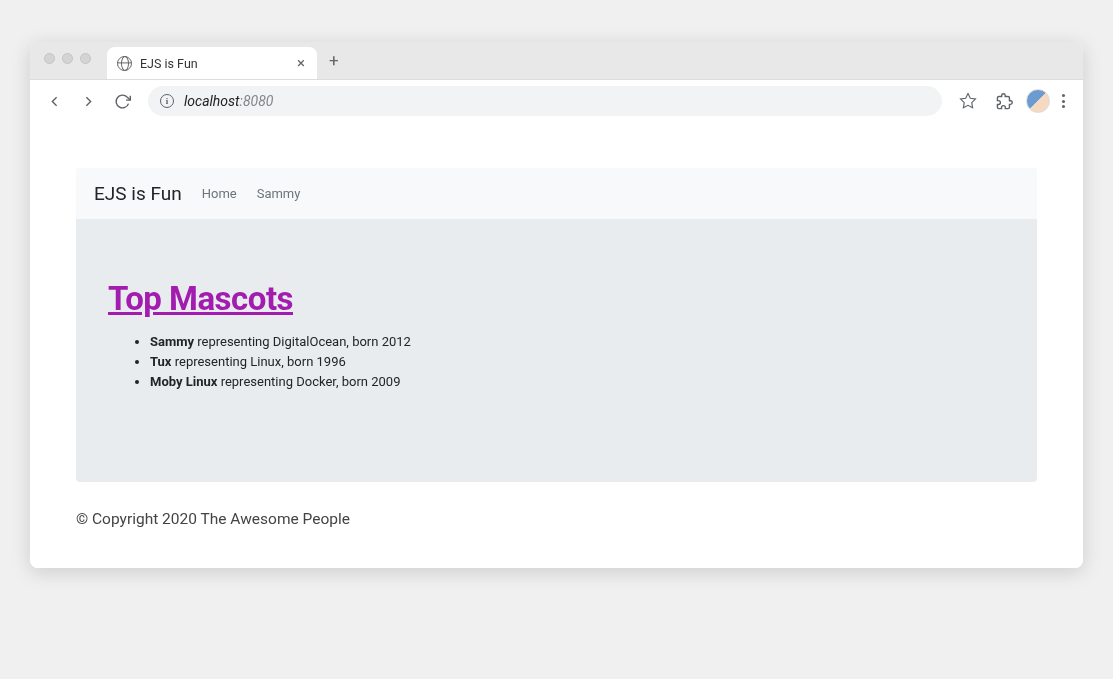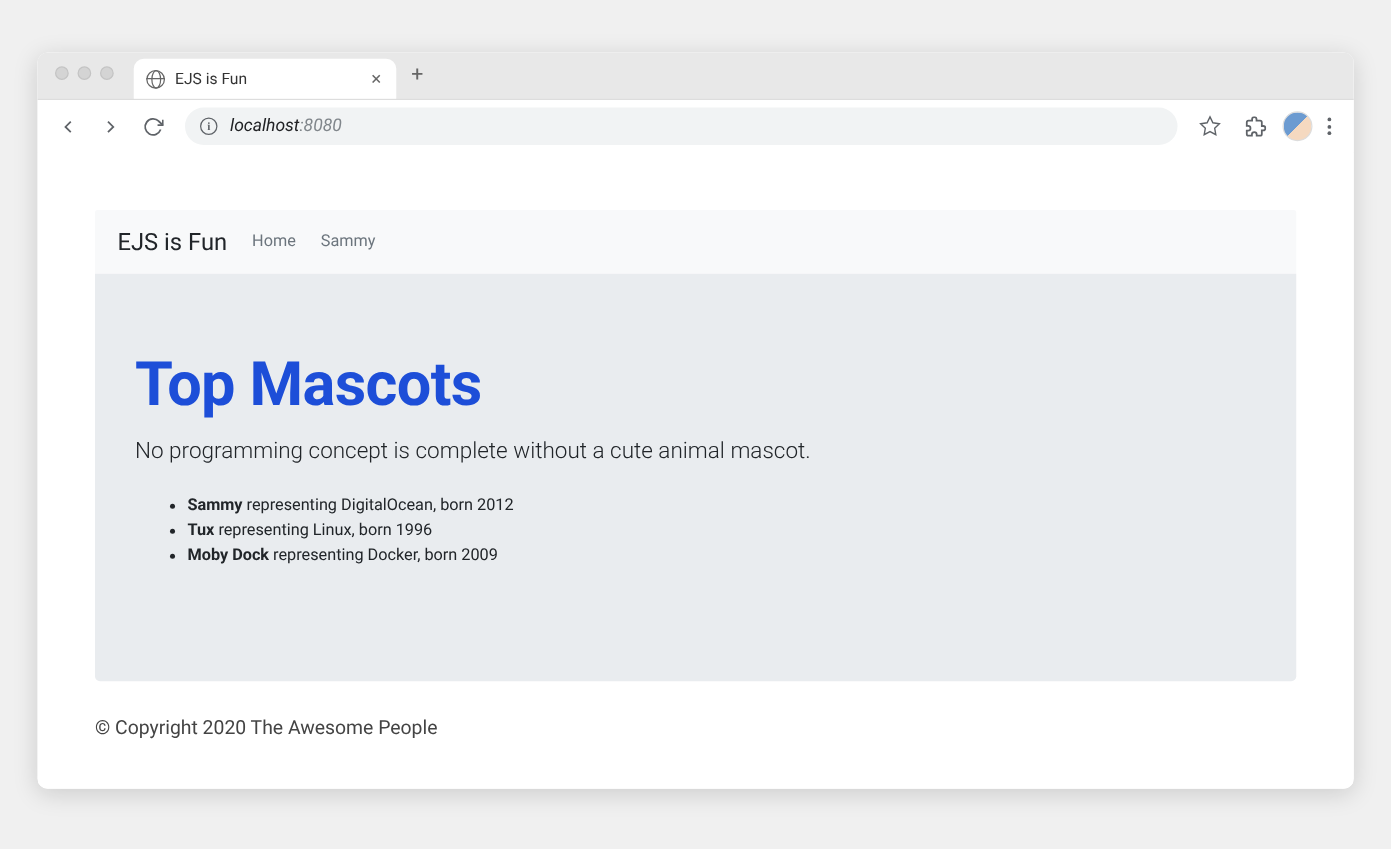--- a/index.html
+++ b/index.html
@@ -217,25 +217,26 @@
       font-size: 13px;
       color: #6c757d;
       cursor: pointer;
     }
     .jumbotron {
       background: #e9ecef;
       padding: 60px 32px 90px 32px;
       border-radius: 0 0 4px 4px;
     }
     .jumbotron h1 {
-      font-size: 49px;
+      font-size: 33px;
       font-weight: 700;
-      color: #1d4ed8;
+      color: #a21caf;
       margin-bottom: 14px;
       letter-spacing: -0.5px;
+      text-decoration: underline;
     }
     .lead {
       font-size: 18px;
       color: #212529;
       font-weight: 300;
       margin-bottom: 24px;
     }
     .mascot-list {
       list-style: disc;
       padding-left: 42px;
@@ -318,25 +319,24 @@
 
   <div class="page-content">
     <nav class="navbar">
       <span class="navbar-brand">EJS is Fun</span>
       <span class="navbar-link">Home</span>
       <span class="navbar-link">Sammy</span>
     </nav>
 
     <div class="jumbotron">
       <h1>Top Mascots</h1>
-      <p class="lead">No programming concept is complete without a cute animal mascot.</p>
       <ul class="mascot-list">
         <li><strong>Sammy</strong> representing <span>DigitalOcean</span>, born <span>2012</span></li>
         <li><strong>Tux</strong> representing <span>Linux</span>, born <span>1996</span></li>
-        <li><strong>Moby Dock</strong> representing <span>Docker</span>, born <span>2009</span></li>
+        <li><strong>Moby Linux</strong> representing <span>Docker</span>, born <span>2009</span></li>
       </ul>
     </div>
 
     <div class="footer">
       <span>© Copyright 2020 The Awesome People</span>
     </div>
   </div>
 
 </div>
 

